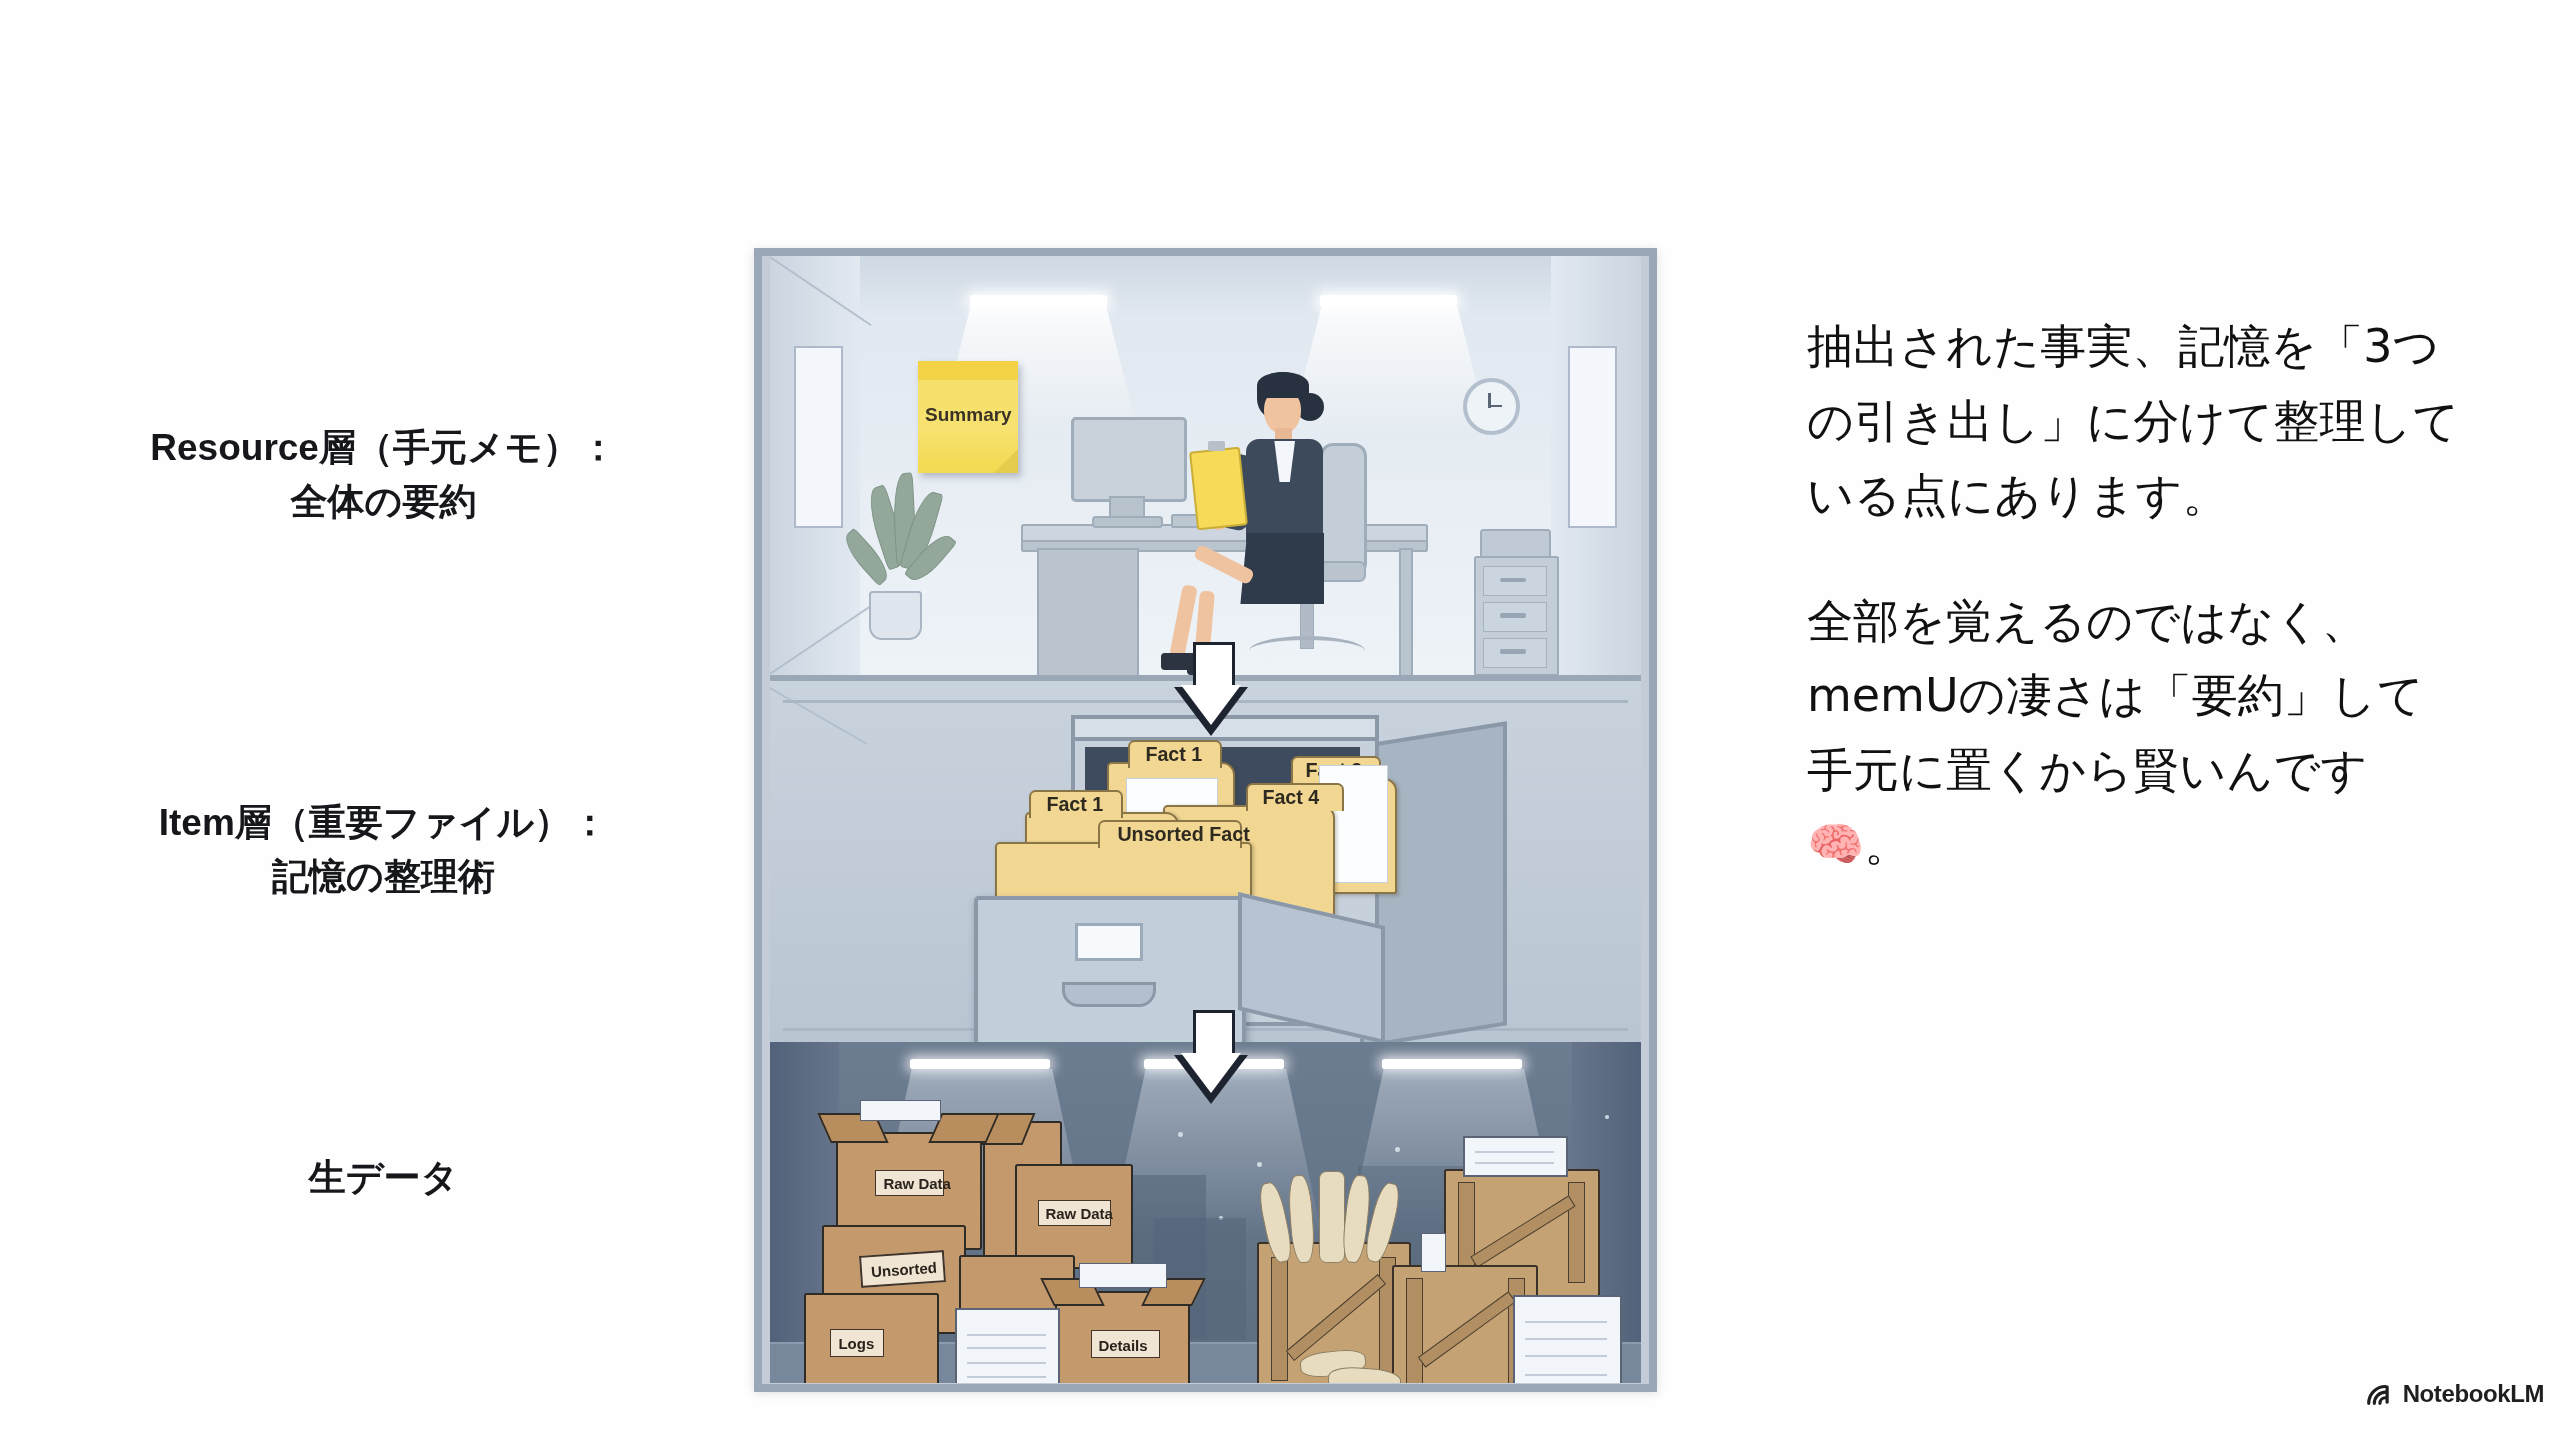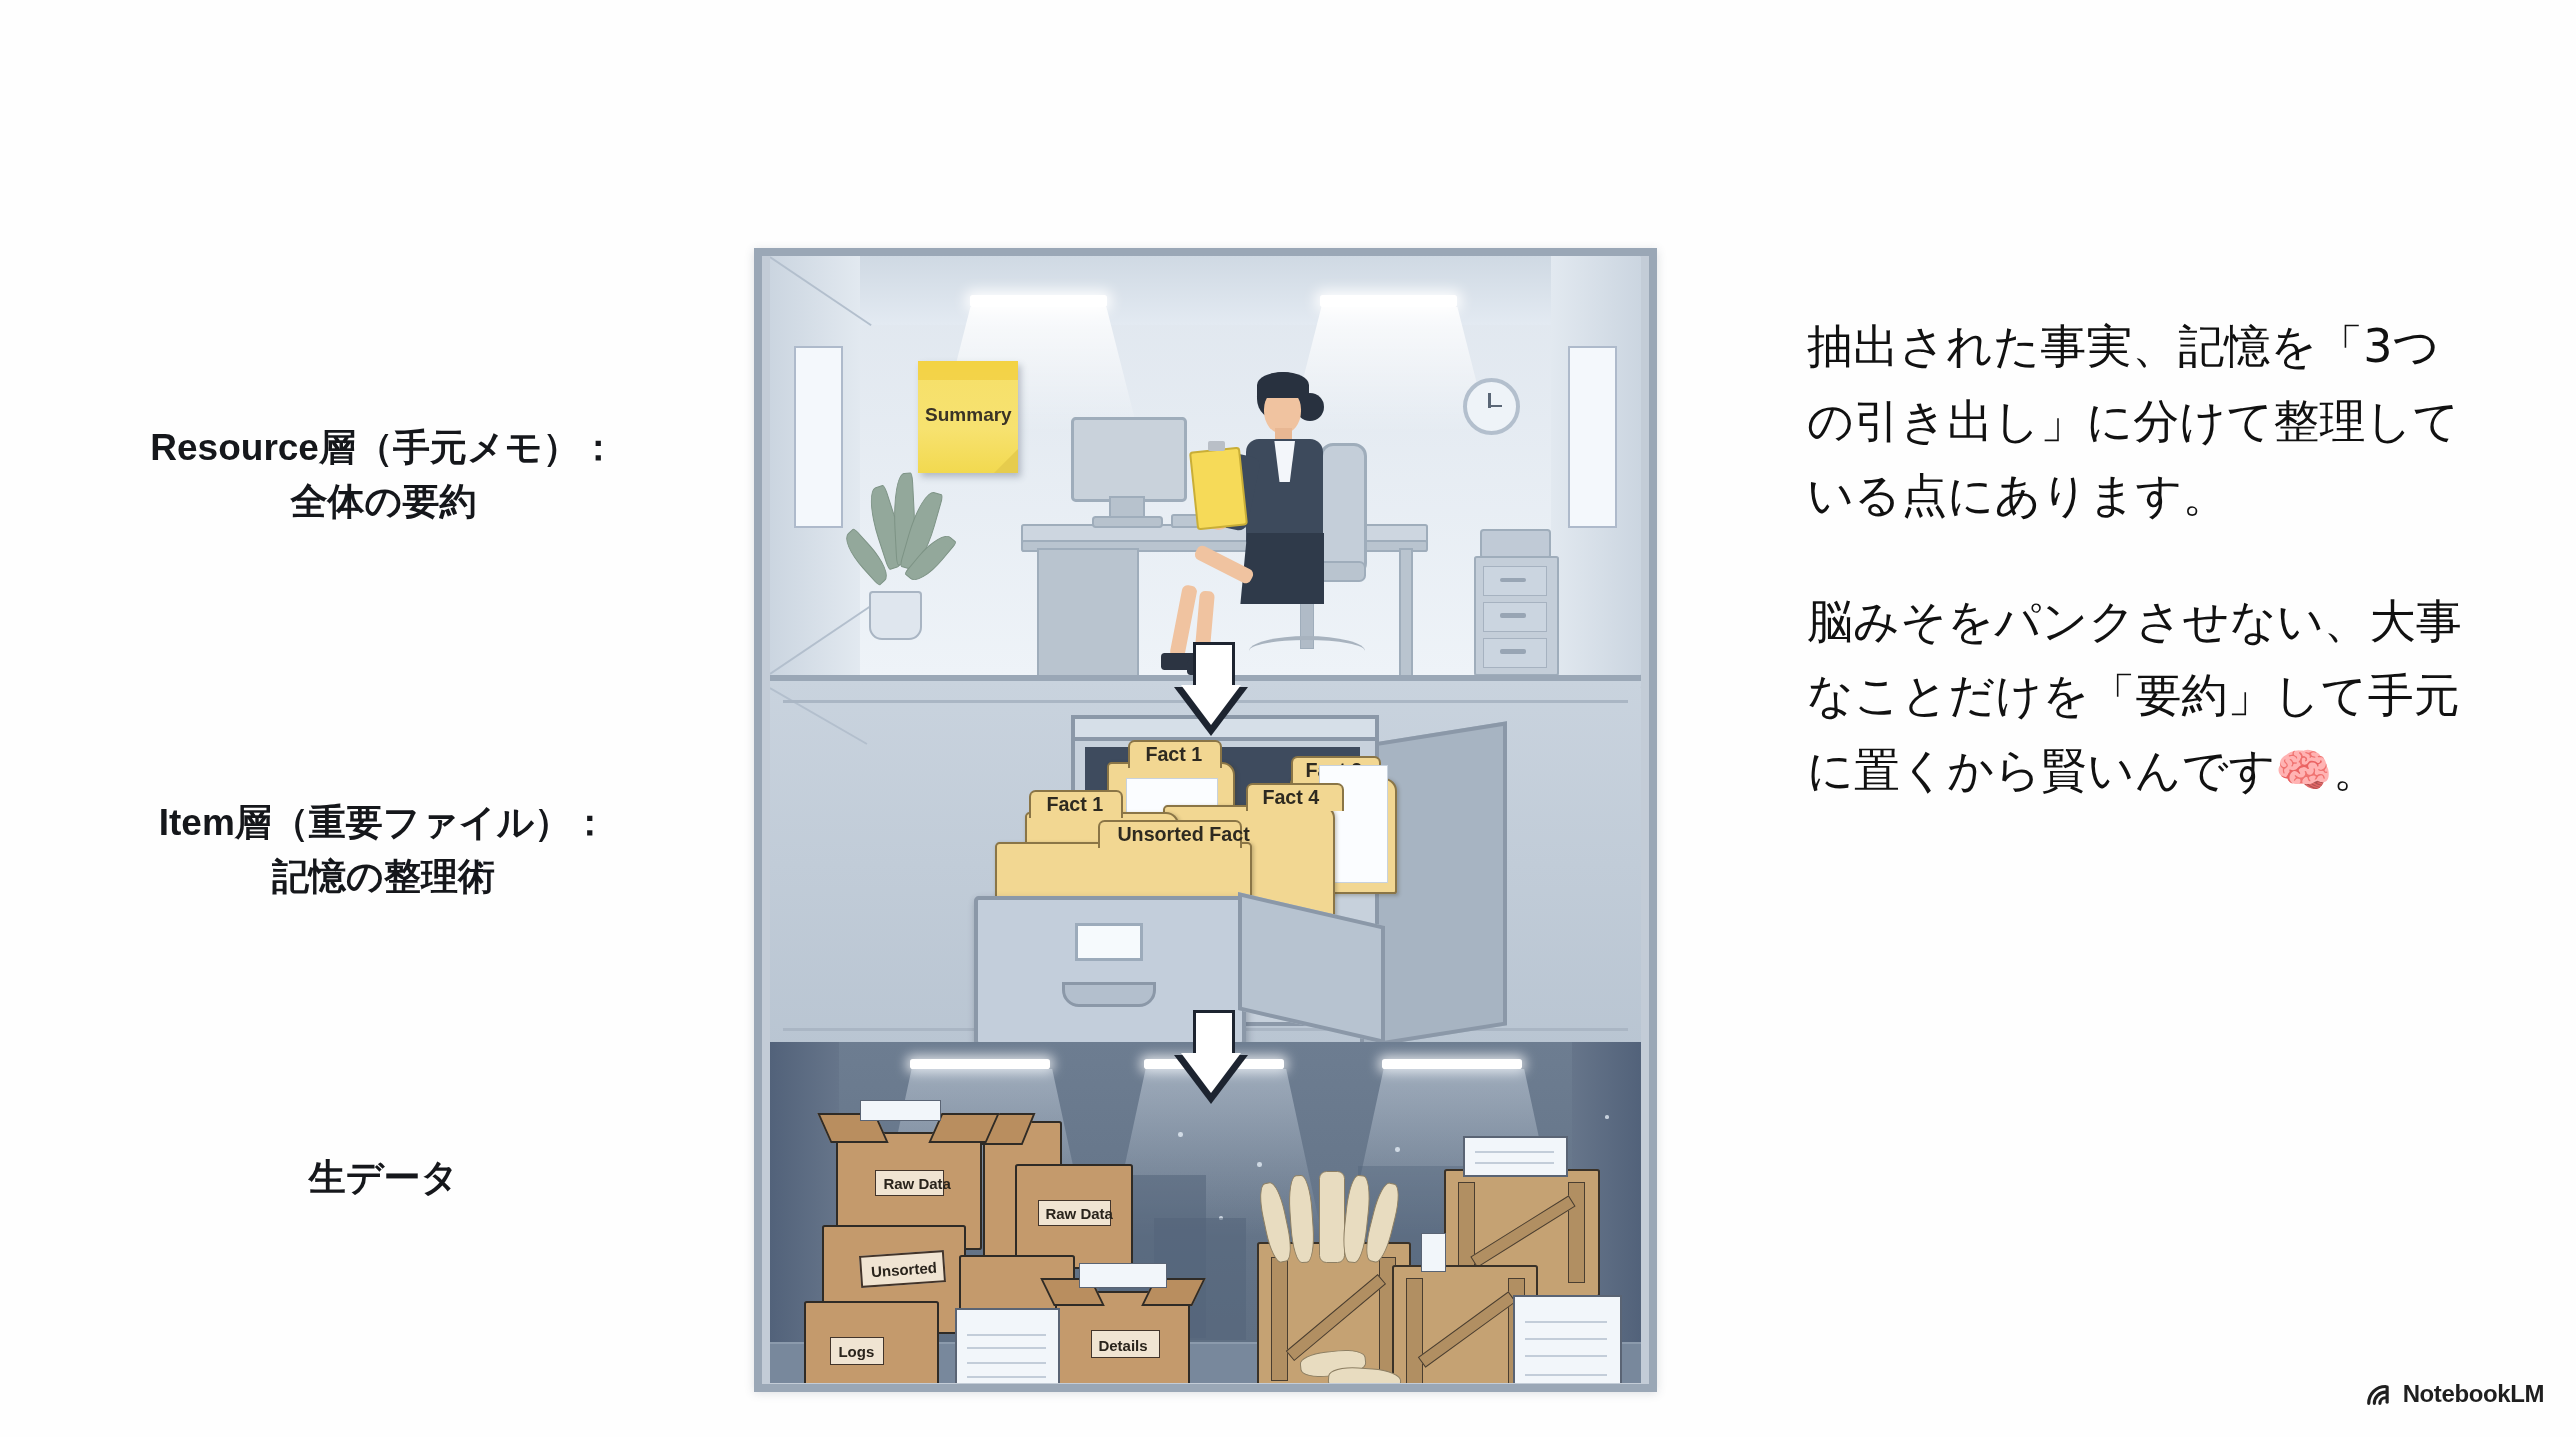--- a/index.html
+++ b/index.html
@@ -198,21 +198,21 @@
       <span class="l2">記憶の整理術</span>
     </div>
 
     <div class="layer-label" id="lab2">
       <span class="l2">生データ</span>
     </div>
   </div>
 
   <div class="right-col">
     <p>抽出された事実、記憶を「3つの引き出し」に分けて整理している点にあります。</p>
-    <p>脳みそをパンクさせない、大事なことだけを「要約」して手元に置くから賢いんです🧠。</p>
+    <p>全部を覚えるのではなく、memUの凄さは「要約」して手元に置くから賢いんです🧠。</p>
   </div>
 
   <div class="building">
 
     <div class="floor floor-top">
       <div class="ceiling-top"></div>
       <div class="side-wall-l"></div>
       <div class="side-wall-r"></div>
 
       <div class="persp" style="left:0;top:0;width:122px;transform:rotate(34deg);"></div>
@@ -378,21 +378,21 @@
         <div class="box-text" style="left:28px;top:39px;">Raw Data</div>
       </div>
 
       <div class="box" style="left:52px;top:183px;width:140px;height:105px;">
         <div class="box-l" style="left:36px;top:26px;width:81px;height:28px;border-width:2.8px;transform:rotate(-4deg);"></div>
         <div class="box-text" style="left:47px;top:34px;transform:rotate(-4deg);">Unsorted</div>
       </div>
 
       <div class="box" style="left:189px;top:213px;width:112px;height:90px;"></div>
 
-      <div class="box" style="left:34px;top:251px;width:131px;height:103px;margin-top:8px;">
+      <div class="box" style="left:34px;top:251px;width:131px;height:103px;">
         <div class="box-l" style="left:24px;top:34px;width:52px;height:26px;"></div>
         <div class="box-text" style="left:32px;top:40px;">Logs</div>
       </div>
 
       <div class="box" style="left:285px;top:249px;width:131px;height:101px;">
         <div class="box-l" style="left:34px;top:37px;width:67px;height:26px;"></div>
         <div class="box-text" style="left:41px;top:44px;">Details</div>
       </div>
       <div class="flap" style="left:277px;top:236px;width:47px;height:24px;transform:skewX(26deg);"></div>
       <div class="flap" style="left:378px;top:236px;width:47px;height:24px;transform:skewX(-26deg);"></div>

